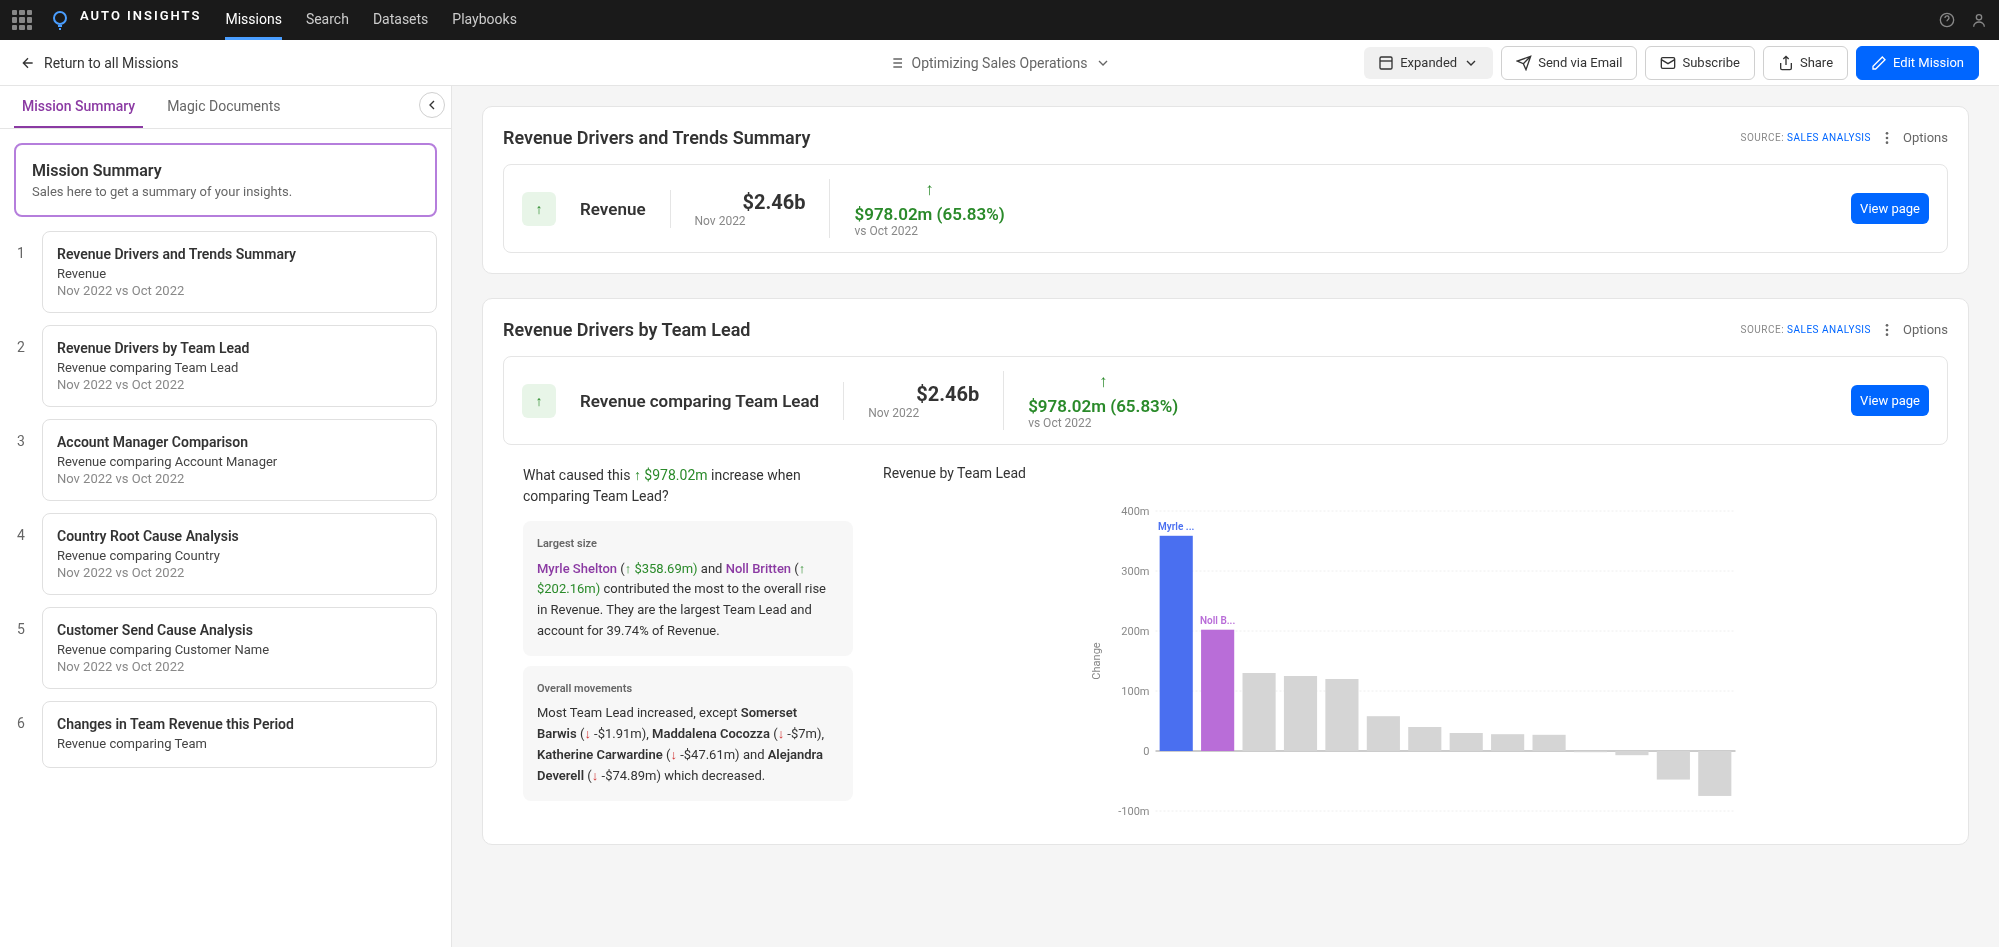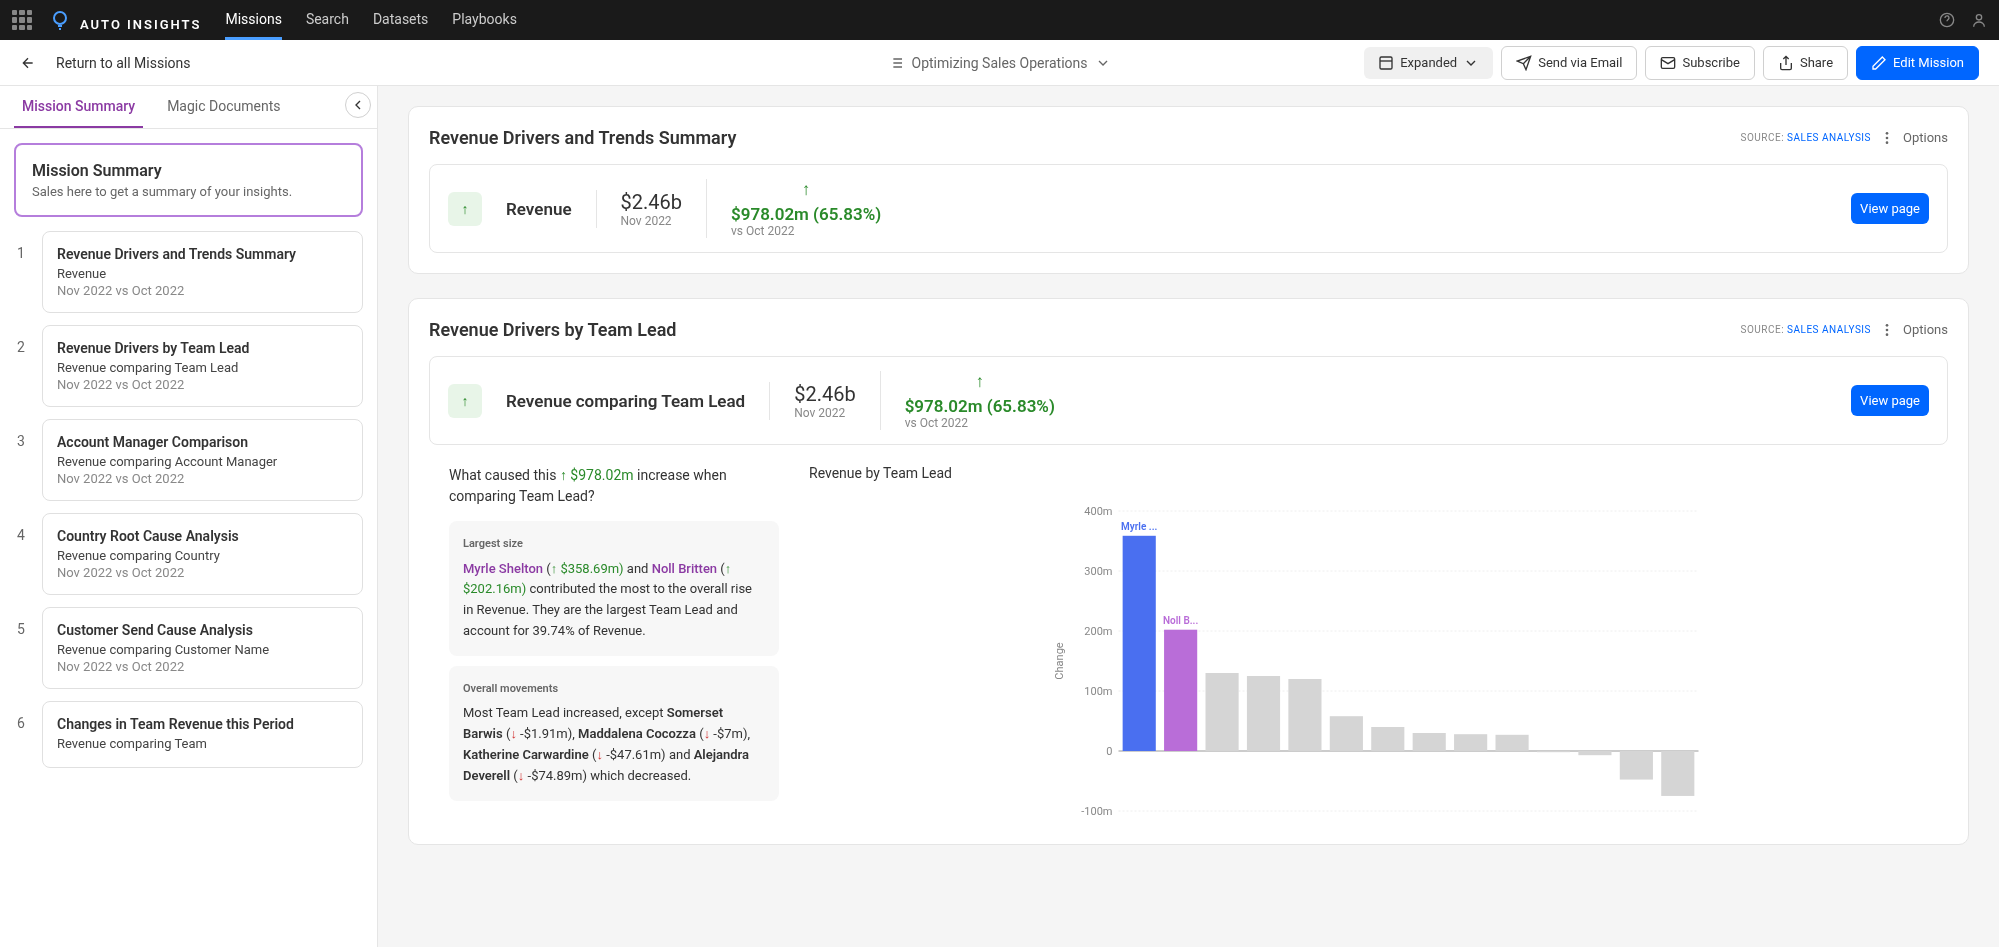--- a/index.html
+++ b/index.html
@@ -1,34 +1,34 @@
 <!DOCTYPE html>
 <html><head>
 <meta charset="utf-8">
 <style>
 * { margin: 0; padding: 0; box-sizing: border-box; font-family: -apple-system, BlinkMacSystemFont, "Segoe UI", Roboto, sans-serif; }
 body { background: #f5f5f5; color: #333; font-size: 14px; }
 .top-nav { background: #1a1a1a; height: 40px; display: flex; align-items: center; padding: 0 12px; color: #ccc; }
 .top-nav .apps-icon { width: 20px; height: 20px; display: grid; grid-template-columns: repeat(3, 1fr); gap: 2px; margin-right: 16px; cursor: pointer; }
 .top-nav .apps-icon span { background: #888; border-radius: 1px; }
-.top-nav .logo { display: flex; align-items: flex-end; color: #fff; font-weight: 600; letter-spacing: 2px; font-size: 13px; margin-right: 24px; }
+.top-nav .logo { display: flex; align-items: flex-start; color: #fff; font-weight: 600; letter-spacing: 2px; font-size: 13px; margin-right: 24px; }
 .top-nav .logo-icon { width: 24px; height: 24px; margin-right: 8px; color: #4a9eff; }
 .top-nav .nav-links { display: flex; gap: 24px; }
 .top-nav .nav-link { color: #ccc; text-decoration: none; font-size: 14px; padding: 10px 0; cursor: pointer; }
 .top-nav .nav-link.active { color: #fff; border-bottom: 3px solid #4a9eff; }
 .top-nav .right-icons { margin-left: auto; display: flex; gap: 16px; color: #888; }
 .sub-header { background: #fff; height: 46px; display: flex; align-items: center; padding: 0 20px; border-bottom: 1px solid #e5e5e5; }
-.sub-header .return-link { display: flex; align-items: flex-start; gap: 20px; color: #333; cursor: pointer; font-size: 14px; }
+.sub-header .return-link { display: flex; align-items: flex-start; gap: 8px; color: #333; cursor: pointer; font-size: 14px; }
 .sub-header .center-content { position: absolute; left: 50%; transform: translateX(-50%); display: flex; align-items: center; gap: 8px; color: #666; justify-content: space-between; }
 .sub-header .right-buttons { margin-left: auto; display: flex; gap: 8px; align-items: center; }
 .btn { display: inline-flex; align-items: center; gap: 6px; padding: 8px 14px; border: 1px solid #d0d0d0; background: #fff; border-radius: 6px; font-size: 13px; cursor: pointer; color: #333; }
 .btn.primary { background: #0066ff; color: #fff; border-color: #0066ff; }
 .btn.subtle { background: #f0f0f0; border: none; }
 .main-area { display: flex; }
-.sidebar { width: 378px; background: #fff; border-right: 1px solid #e5e5e5; height: calc(100vh - 86px); overflow-y: auto; position: relative; }
+.sidebar { width: 452px; background: #fff; border-right: 1px solid #e5e5e5; height: calc(100vh - 86px); overflow-y: auto; position: relative; }
 .sidebar-tabs { display: flex; border-bottom: 1px solid #e5e5e5; padding: 0 14px; position: relative; }
 .sidebar-tab { padding: 12px 8px; font-size: 14px; color: #666; cursor: pointer; margin-right: 16px; }
 .sidebar-tab.active { color: #8b3aa3; border-bottom: 2px solid #8b3aa3; font-weight: 500; }
 .collapse-btn { position: absolute; right: 6px; top: 6px; width: 26px; height: 26px; border: 1px solid #d0d0d0; border-radius: 50%; background: #fff; display: flex; align-items: center; justify-content: center; cursor: pointer; }
 .summary-card { margin: 14px; padding: 16px; border: 2px solid #b57edc; border-radius: 8px; cursor: pointer; }
 .summary-card h3 { font-size: 16px; font-weight: 600; margin-bottom: 4px; }
 .summary-card p { font-size: 13px; color: #666; }
 .page-list { padding: 0 14px 14px; }
 .page-item { display: flex; gap: 14px; margin-bottom: 12px; }
 .page-num { width: 14px; text-align: center; font-size: 14px; color: #666; padding-top: 14px; }
@@ -40,21 +40,21 @@
 .panel { background: #fff; border: 1px solid #e5e5e5; border-radius: 10px; padding: 20px; margin-bottom: 24px; }
 .panel-header { display: flex; align-items: center; justify-content: space-between; margin-bottom: 16px; }
 .panel-title { font-size: 18px; font-weight: 600; }
 .panel-options { display: flex; align-items: center; gap: 8px; color: #666; font-size: 13px; }
 .source-label { font-size: 10px; color: #888; letter-spacing: 0.5px; }
 .source-label a { color: #0066ff; text-decoration: none; }
 .metric-row { display: flex; align-items: center; border: 1px solid #e5e5e5; border-radius: 8px; padding: 14px 18px; gap: 24px; }
 .metric-icon { width: 34px; height: 34px; background: #e8f5e8; border-radius: 6px; display: flex; align-items: center; justify-content: center; color: #2a8a2a; }
 .metric-label { font-size: 17px; font-weight: 600; }
 .metric-value-block { border-left: 1px solid #e5e5e5; padding-left: 24px; }
-.metric-value { font-size: 20px; font-weight: 400; }
+.metric-value { font-size: 20px; font-weight: 700; margin-left: 48px; }
 .metric-date { font-size: 12px; color: #888; }
 .metric-change { color: #2a8a2a; font-size: 17px; font-weight: 600; display: flex; align-items: center; gap: 4px; flex-direction: column; }
 .metric-change-sub { font-size: 12px; color: #888; }
 .view-page-btn { margin-left: auto; background: #0066ff; color: #fff; border: none; padding: 8px 9px; border-radius: 6px; font-size: 13px; cursor: pointer; }
 .detail-section { display: flex; gap: 30px; margin-top: 20px; }
 .detail-left { flex: 0 0 330px; margin-left: 20px; }
 .detail-question { font-size: 14px; margin-bottom: 14px; line-height: 1.5; }
 .insight-box { background: #f7f7f7; border-radius: 8px; padding: 14px; margin-bottom: 10px; font-size: 13px; line-height: 1.6; }
 .insight-label { font-size: 11px; font-weight: 600; color: #666; margin-bottom: 6px; display: block; }
 .link-purple { color: #8b3aa3; font-weight: 500; }

